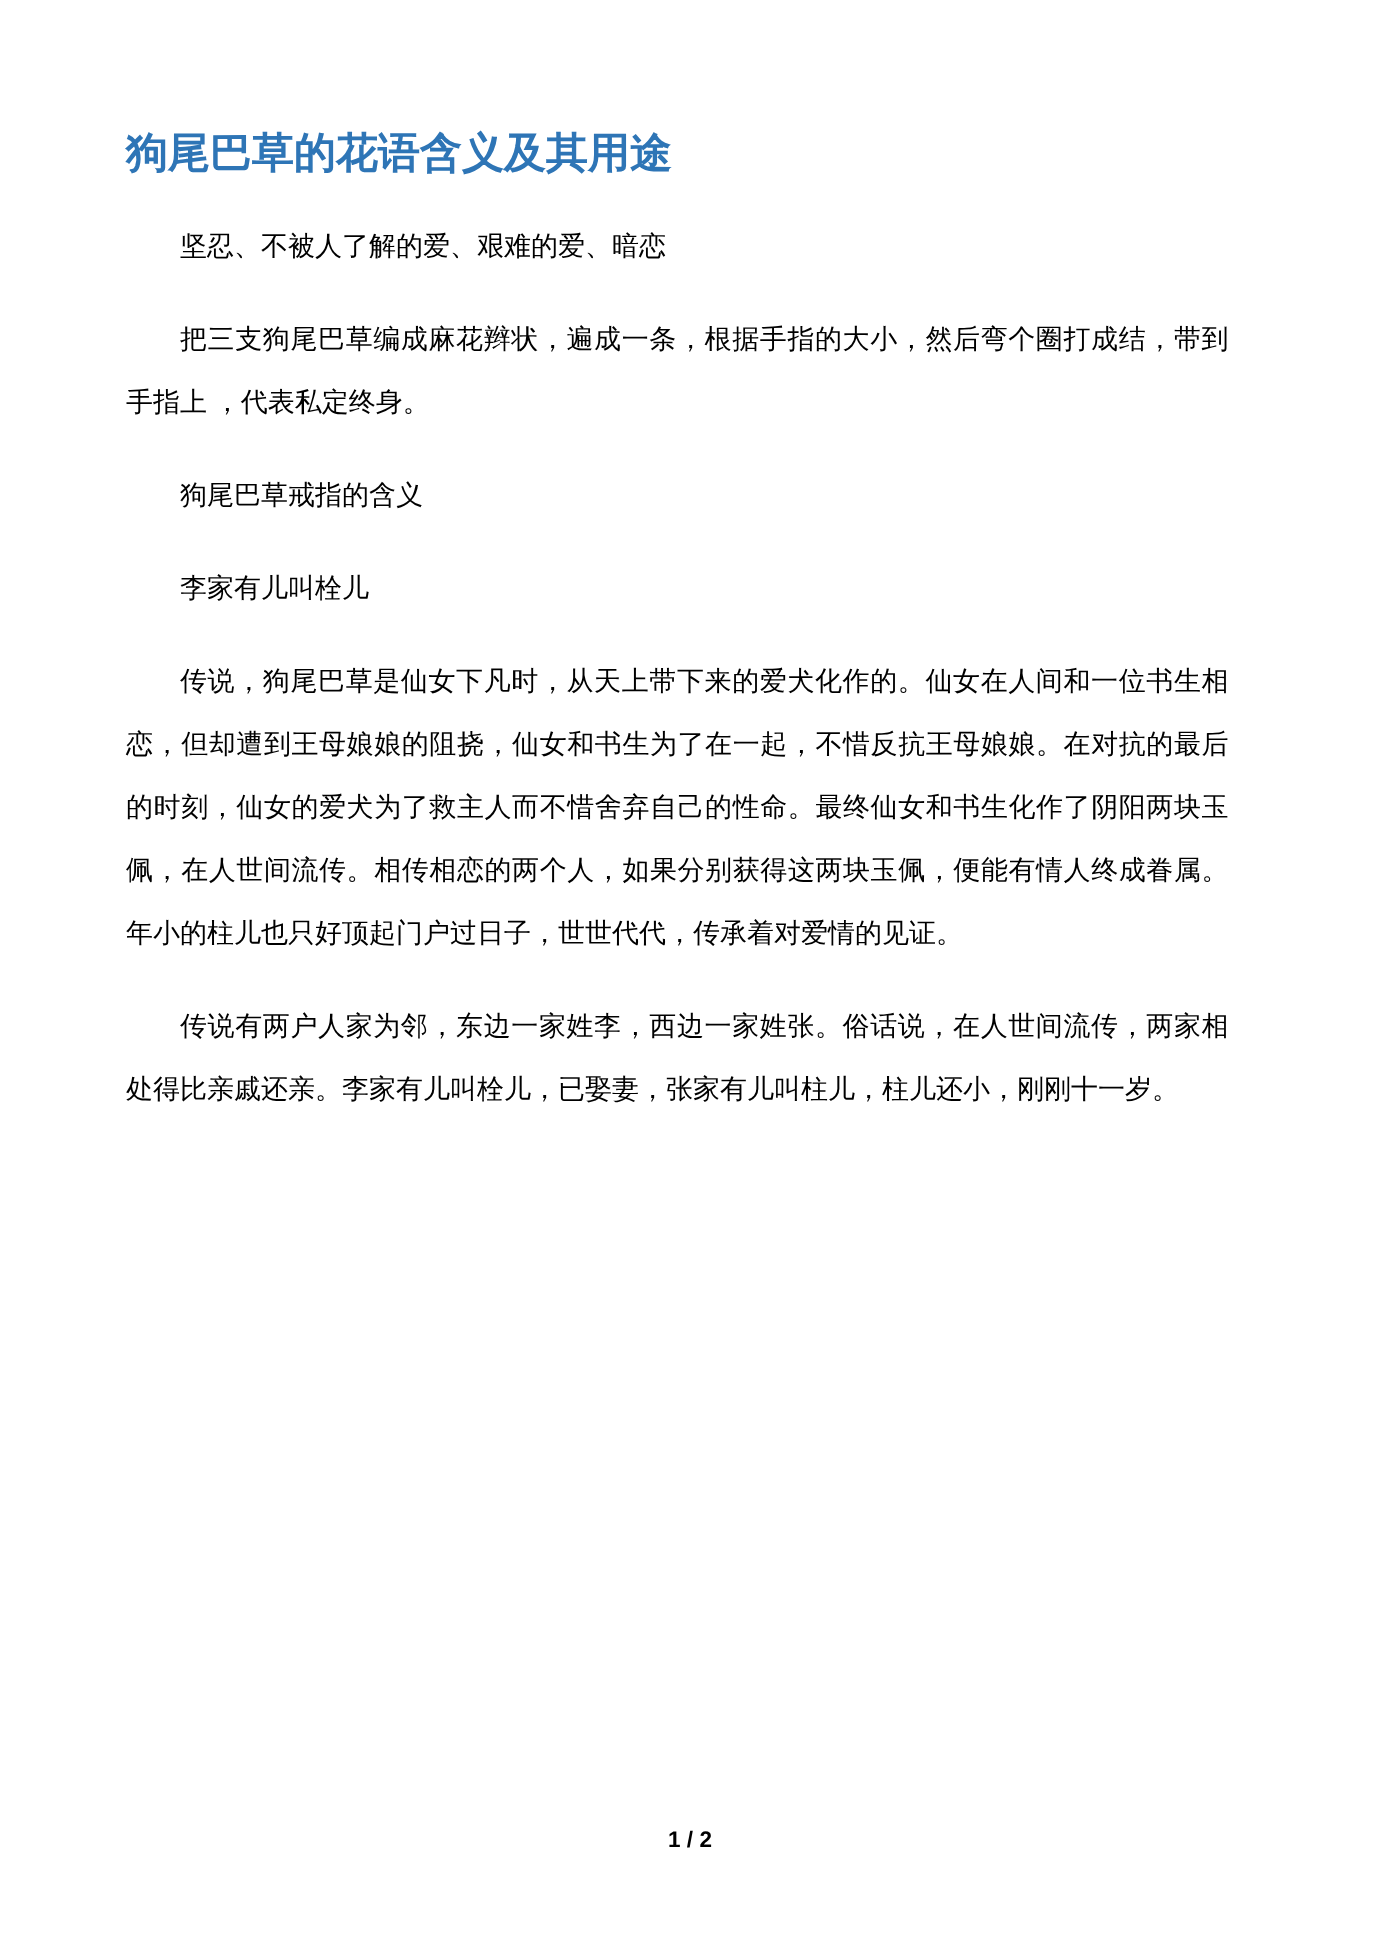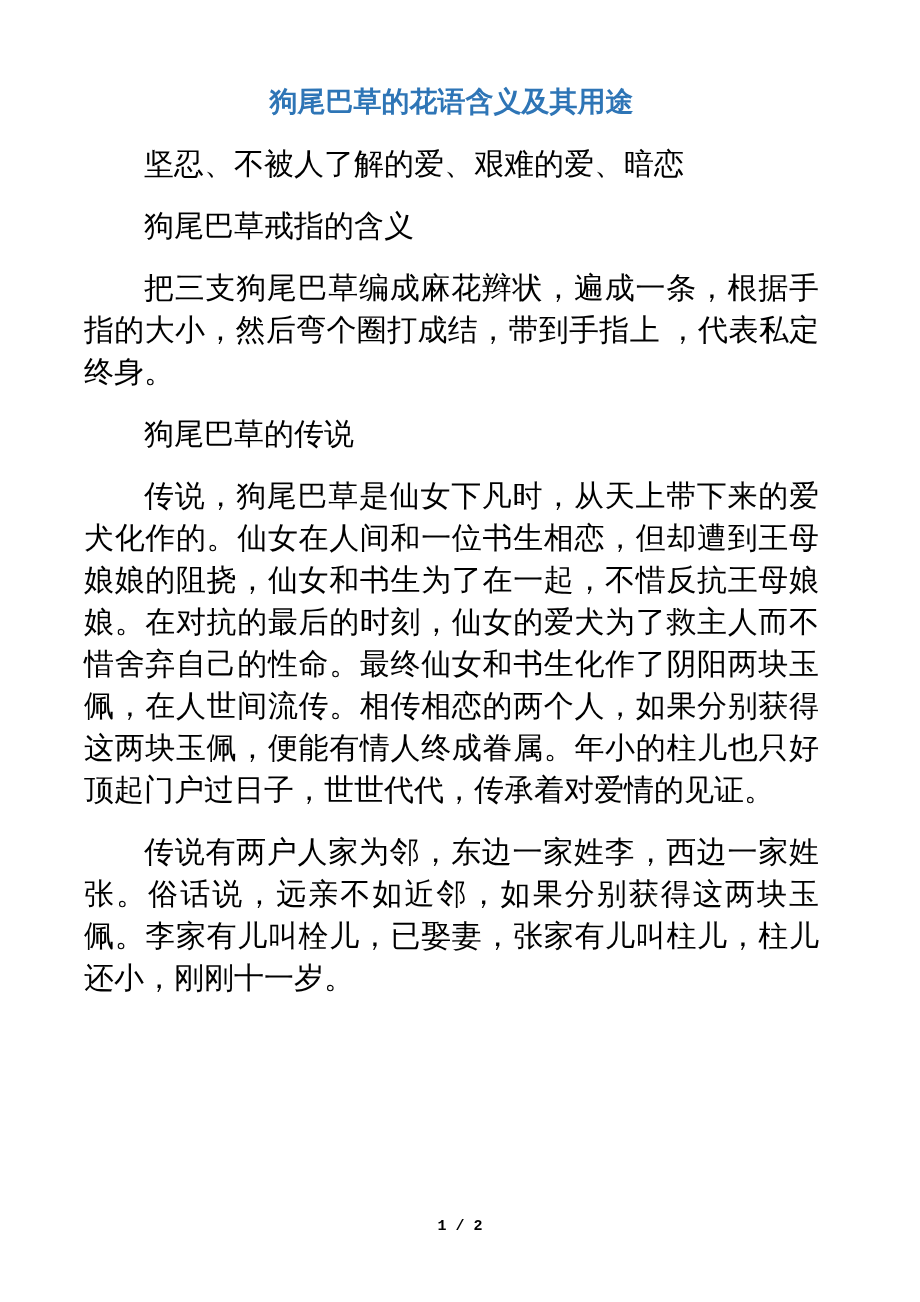--- a/index.html
+++ b/index.html
@@ -19,62 +19,61 @@
     left: 84px;
     top: 83px;
     width: 735px;
   }
   .title {
     margin: 0 0 22px 0;
     font-family: "Liberation Sans", "DejaVu Sans", sans-serif;
     font-weight: bold;
     font-size: 28px;
     line-height: 38px;
-    text-align: center;
     color: var(--title-accent, #2E75B6);
   }
   .para {
     margin: 20px 0 0 0;
     font-family: "Liberation Serif", "DejaVu Serif", serif;
-    font-size: 30px;
+    font-size: 18px;
     line-height: 42px;
     color: var(--body-text, #000000);
     text-align: justify;
     text-align-last: left;
     text-indent: 2em;
   }
   .footer {
     position: absolute;
     left: 0;
     right: 0;
     top: 1216px;
     text-align: center;
-    font-family: Liberation Mono, monospace;
+    font-family: Liberation Sans, sans-serif;
     font-weight: bold;
     font-size: 15px;
     line-height: 22px;
     color: var(--body-text, #000000);
   }
 </style>
 </head>
 <body>
 
 <div class="page">
   <div class="content">
     <h1 class="title">狗尾巴草的花语含义及其用途</h1>
 
     <p class="para">坚忍、不被人了解的爱、艰难的爱、暗恋</p>
 
 
+    <p class="para">把三支狗尾巴草编成麻花辫状，遍成一条，根据手指的大小，然后弯个圈打成结，带到手指上 ，代表私定终身。</p>
+
     <p class="para">狗尾巴草戒指的含义</p>
 
-    <p class="para">把三支狗尾巴草编成麻花辫状，遍成一条，根据手指的大小，然后弯个圈打成结，带到手指上 ，代表私定终身。</p>
-
-    <p class="para">狗尾巴草的传说</p>
+    <p class="para">李家有儿叫栓儿</p>
 
     <p class="para">传说，狗尾巴草是仙女下凡时，从天上带下来的爱犬化作的。仙女在人间和一位书生相恋，但却遭到王母娘娘的阻挠，仙女和书生为了在一起，不惜反抗王母娘娘。在对抗的最后的时刻，仙女的爱犬为了救主人而不惜舍弃自己的性命。最终仙女和书生化作了阴阳两块玉佩，在人世间流传。相传相恋的两个人，如果分别获得这两块玉佩，便能有情人终成眷属。年小的柱儿也只好顶起门户过日子，世世代代，传承着对爱情的见证。</p>
 
-    <p class="para">传说有两户人家为邻，东边一家姓李，西边一家姓张。俗话说，远亲不如近邻，如果分别获得这两块玉佩。李家有儿叫栓儿，已娶妻，张家有儿叫柱儿，柱儿还小，刚刚十一岁。</p>
+    <p class="para">传说有两户人家为邻，东边一家姓李，西边一家姓张。俗话说，在人世间流传，两家相处得比亲戚还亲。李家有儿叫栓儿，已娶妻，张家有儿叫柱儿，柱儿还小，刚刚十一岁。</p>
 
   </div>
 
   <div class="footer">1 / 2</div>
 </div>
 
 </body></html>

